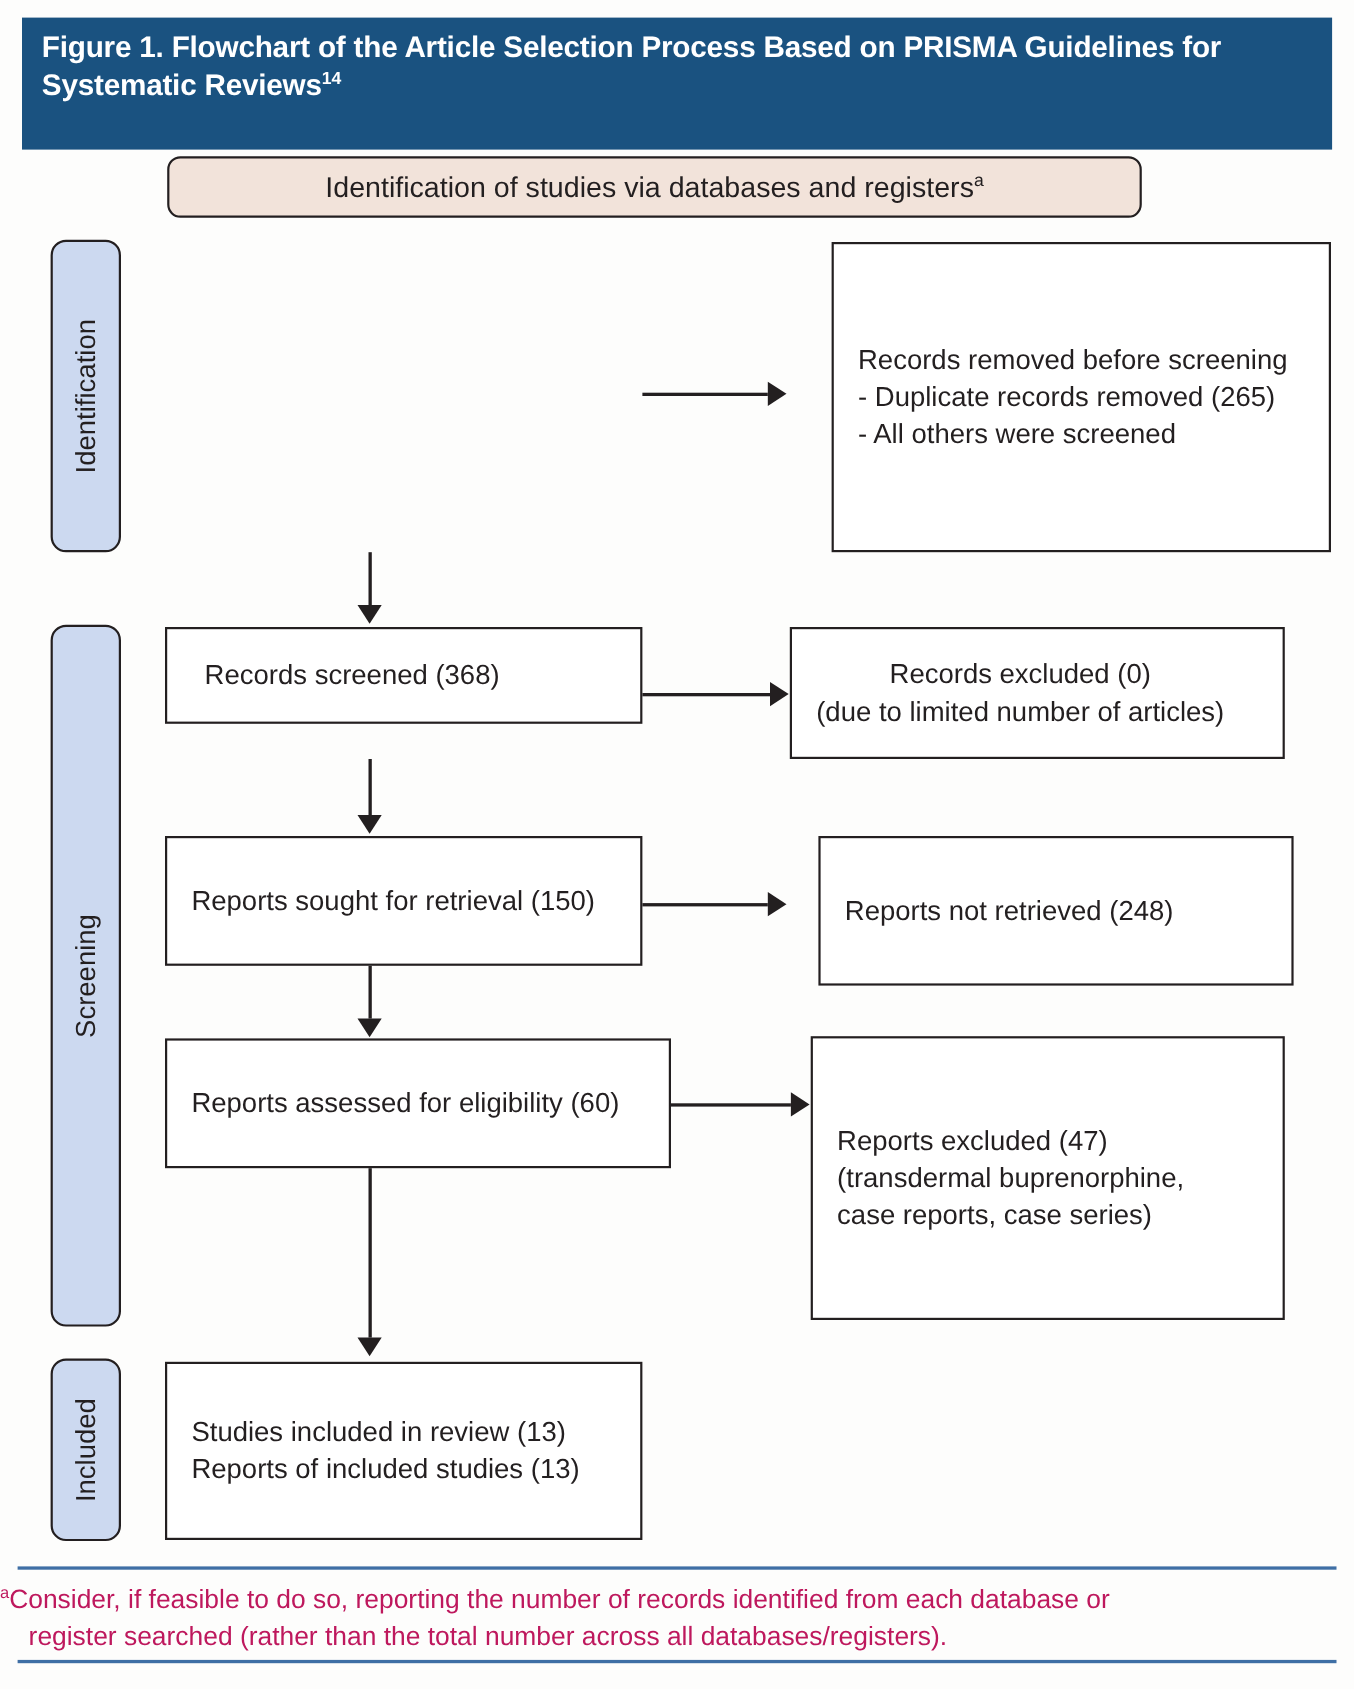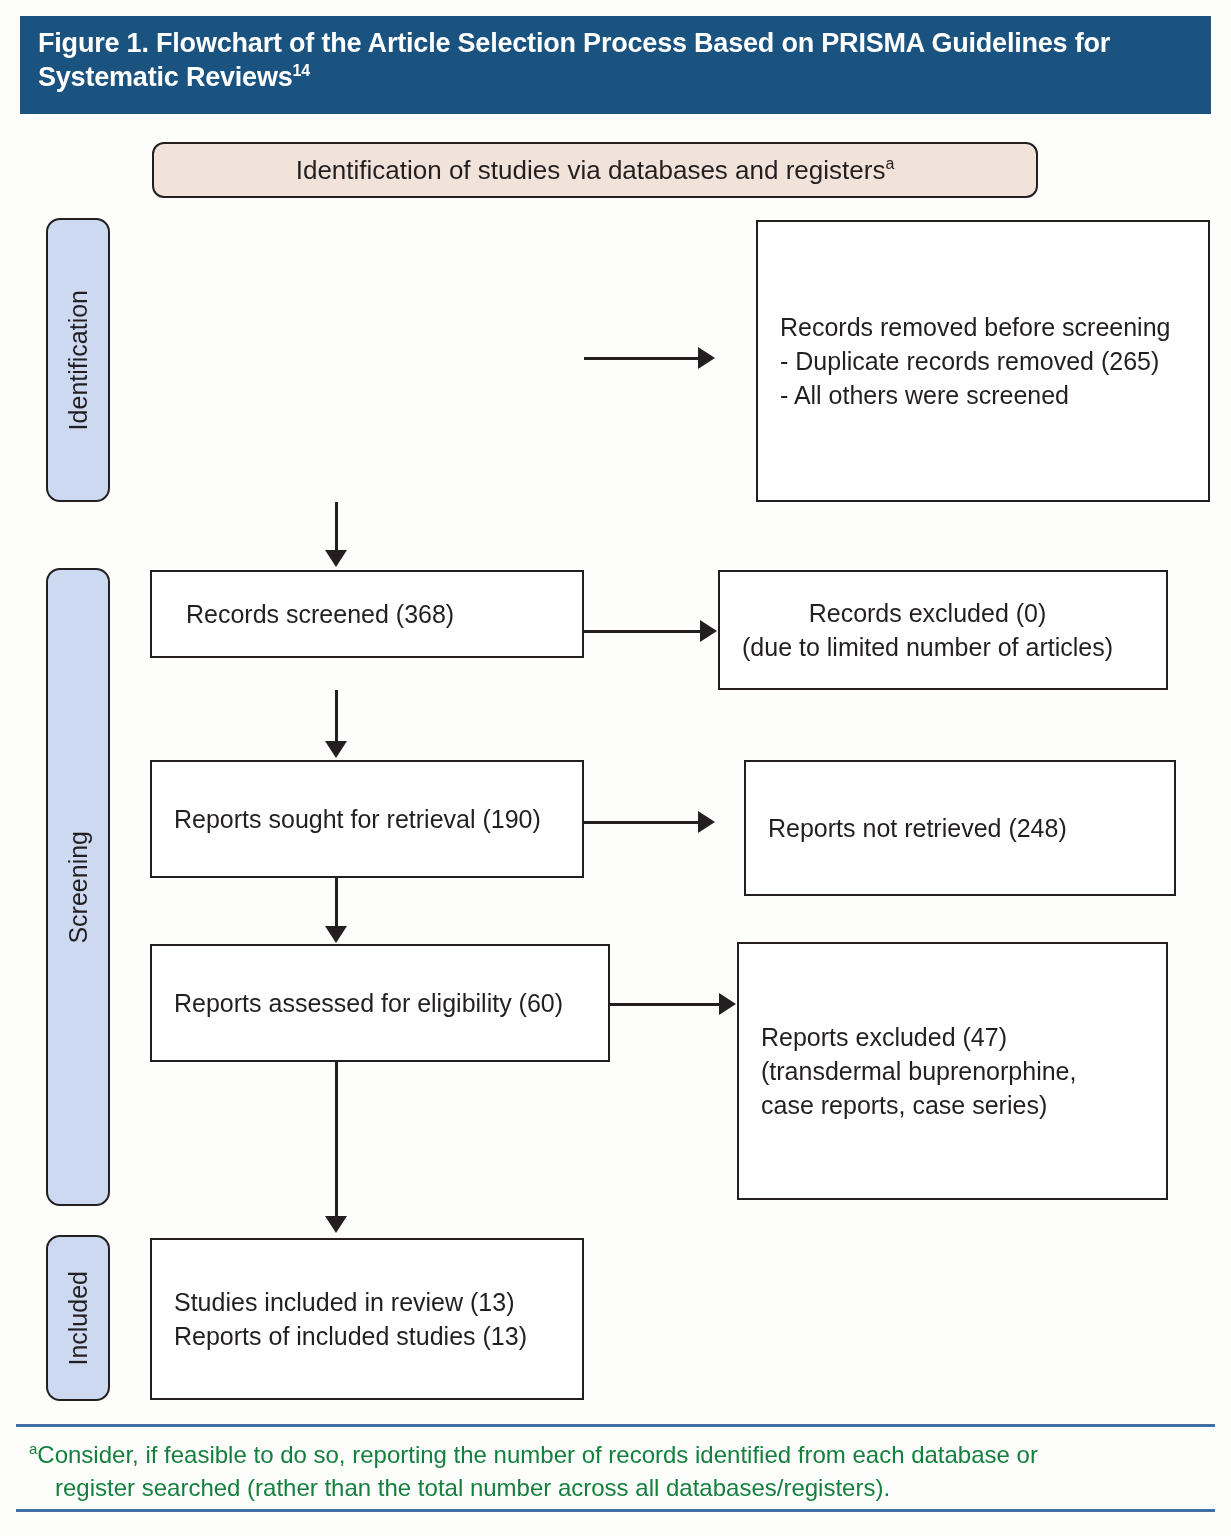--- a/index.html
+++ b/index.html
@@ -17,21 +17,21 @@
     background: #fdfdfc;
     overflow: hidden;
   }
 
   
   .title-banner {
     position: absolute;
     left: 20px;
     top: 16px;
     width: 1191px;
-    height: 98px;
+    height: 120px;
     background: #1a5280;
     box-sizing: border-box;
     padding: 10px 18px 0 18px;
   }
   .title-text {
     color: #ffffff;
     font-weight: bold;
     font-size: 27px;
     line-height: 34px;
     letter-spacing: -0.2px;
@@ -145,26 +145,26 @@
     position: absolute;
     left: 16px;
     width: 1199px;
     height: 3px;
     background: #3f6fa5;
   }
   #rule-top    { top: 1424px; }
   #rule-bottom { top: 1509px; }
   .footnote {
     position: absolute;
-    left: 29px;
+    left: 0;
     top: 1438px;
     width: 1199px;
     font-size: 24px;
     line-height: 33px;
-    color: #15803d;
+    color: #be185d;
     text-indent: 0;
   }
   .footnote sup {
     font-size: 15px;
     vertical-align: super;
     line-height: 0;
   }
   .footnote .cont { display: block; padding-left: 26px; }
 </style>
 </head>
@@ -196,21 +196,21 @@
 - All others were screened</div>
   </div>
   <div class="flow-box" id="box-screened">
     <div class="box-text">Records screened (368)</div>
   </div>
   <div class="flow-box" id="box-excluded-0">
     <div class="box-text">Records excluded (0)
 (due to limited number of articles)</div>
   </div>
   <div class="flow-box" id="box-sought">
-    <div class="box-text">Reports sought for retrieval (190)</div>
+    <div class="box-text">Reports sought for retrieval (150)</div>
   </div>
   <div class="flow-box" id="box-not-retrieved">
     <div class="box-text">Reports not retrieved (248)</div>
   </div>
   <div class="flow-box" id="box-assessed">
     <div class="box-text">Reports assessed for eligibility (60)</div>
   </div>
   <div class="flow-box" id="box-excluded-47">
     <div class="box-text">Reports excluded (47)
 (transdermal buprenorphine,

